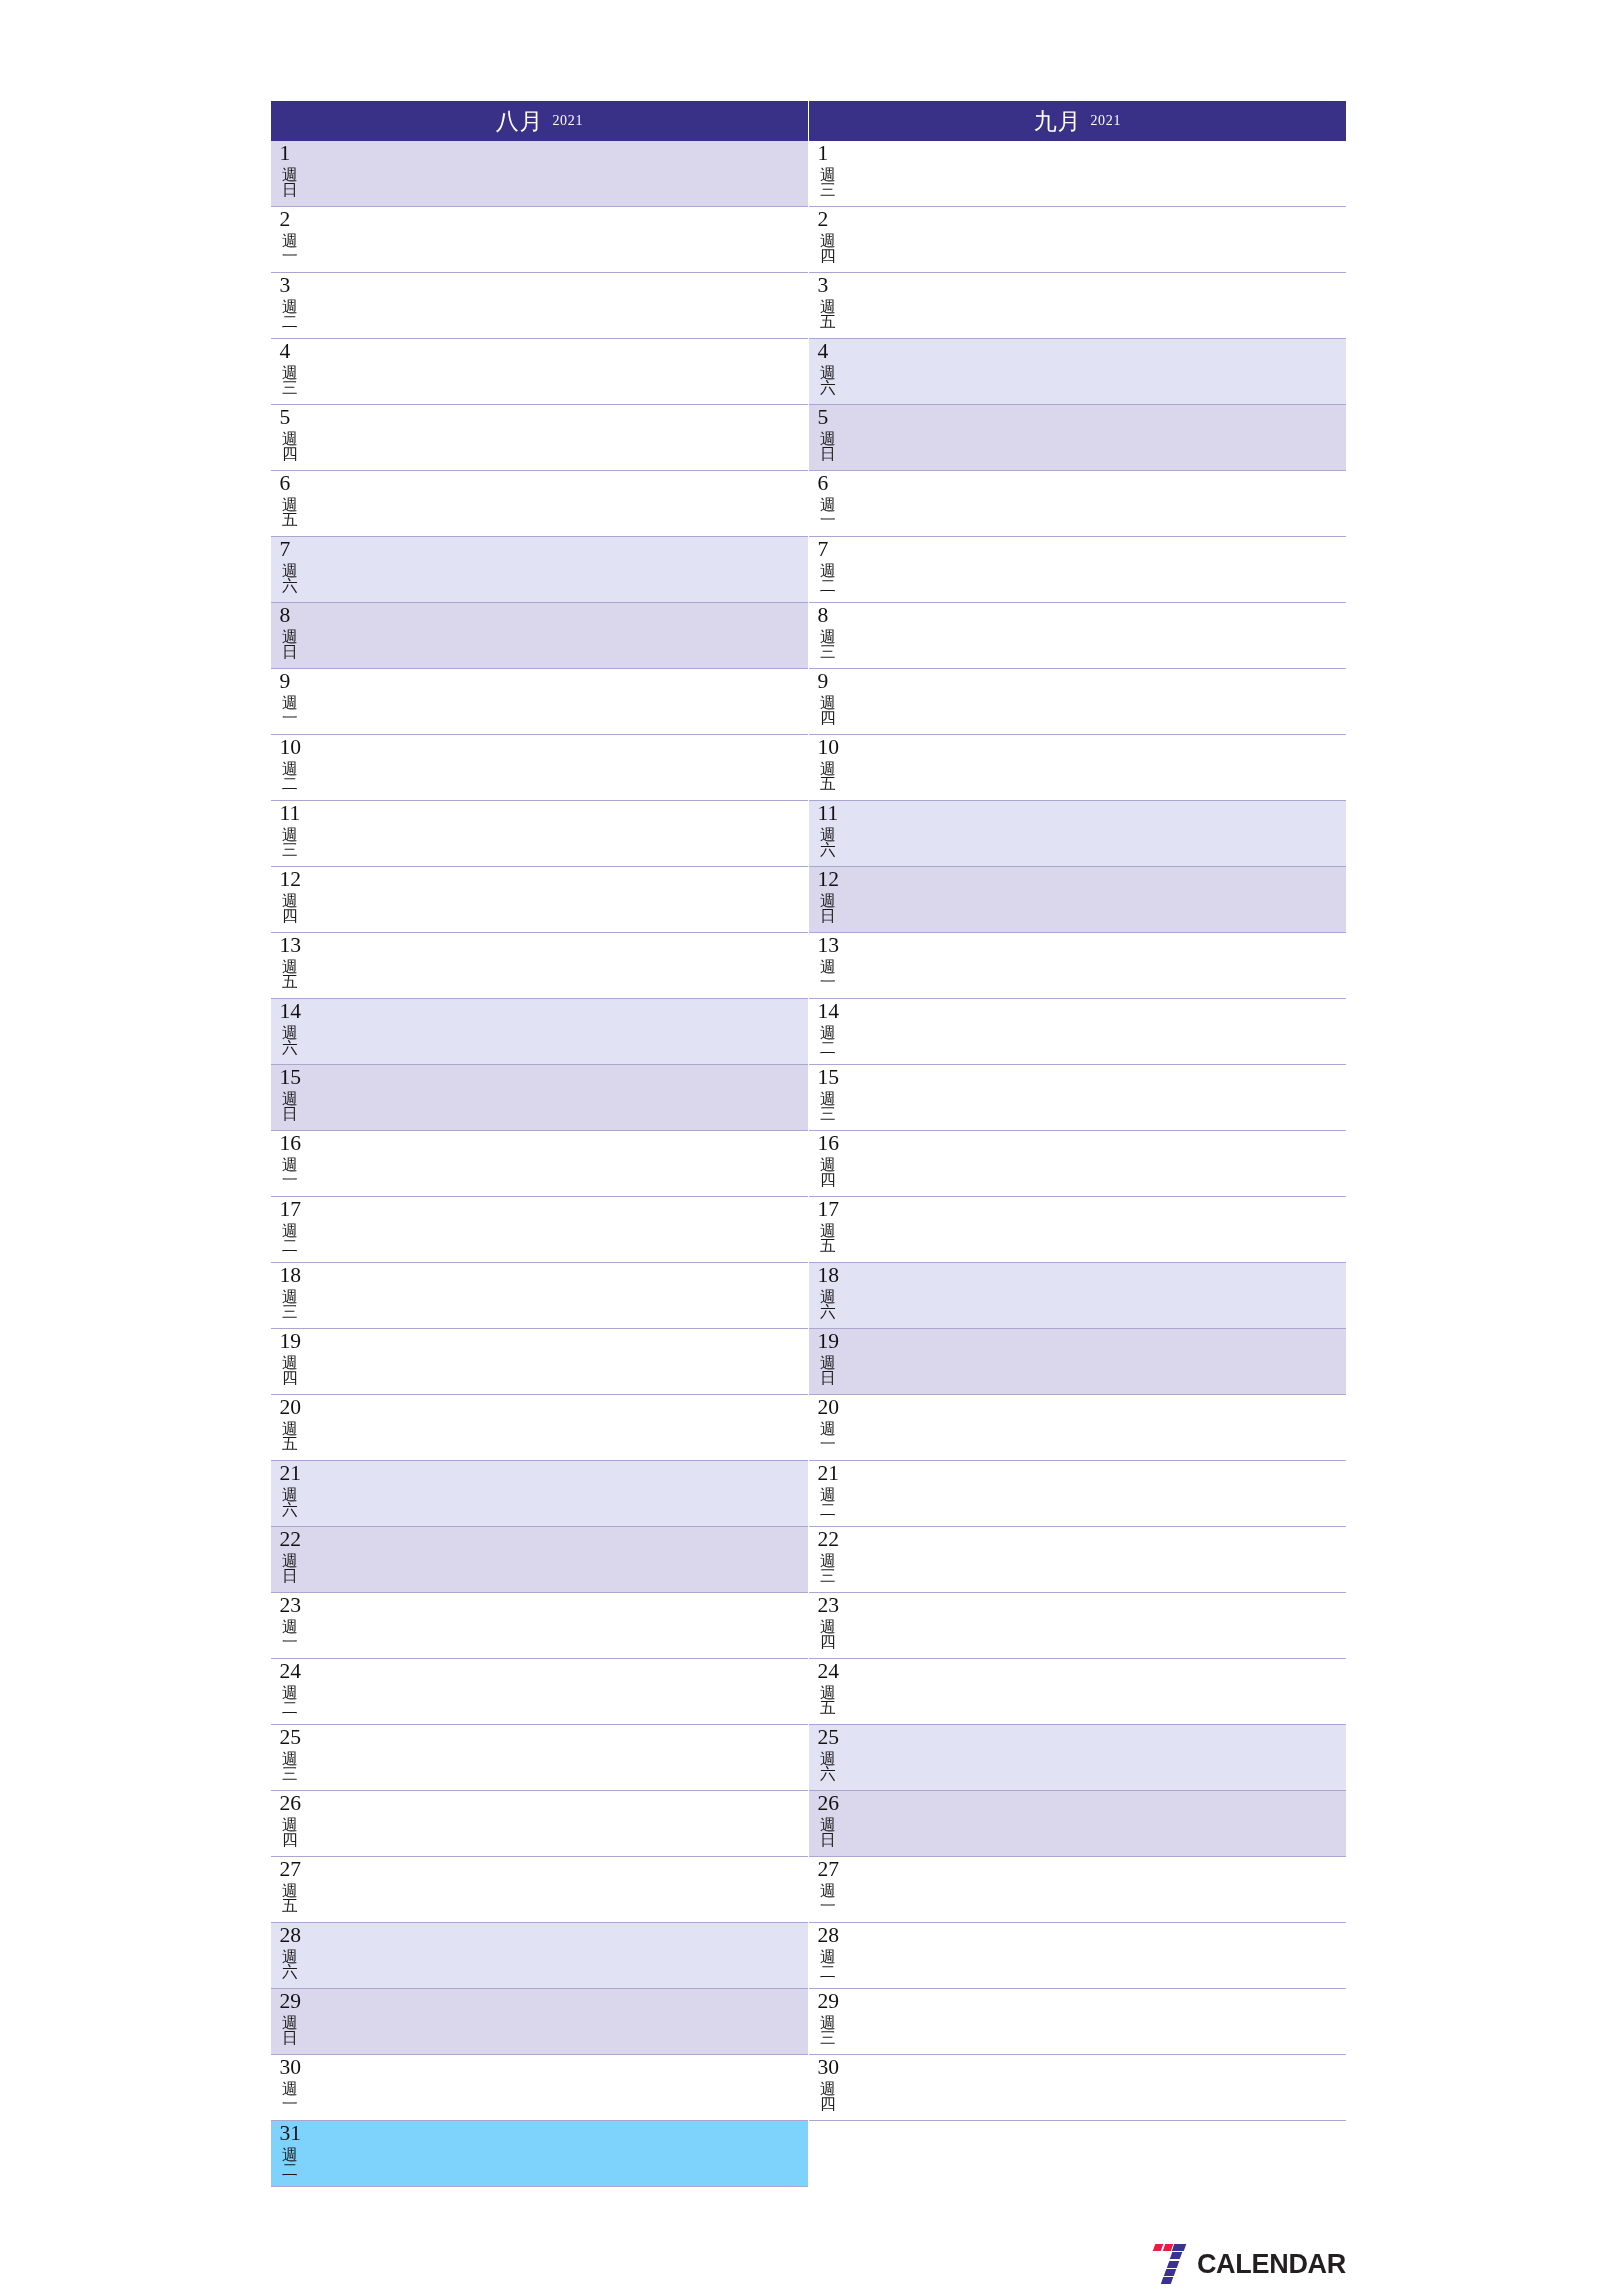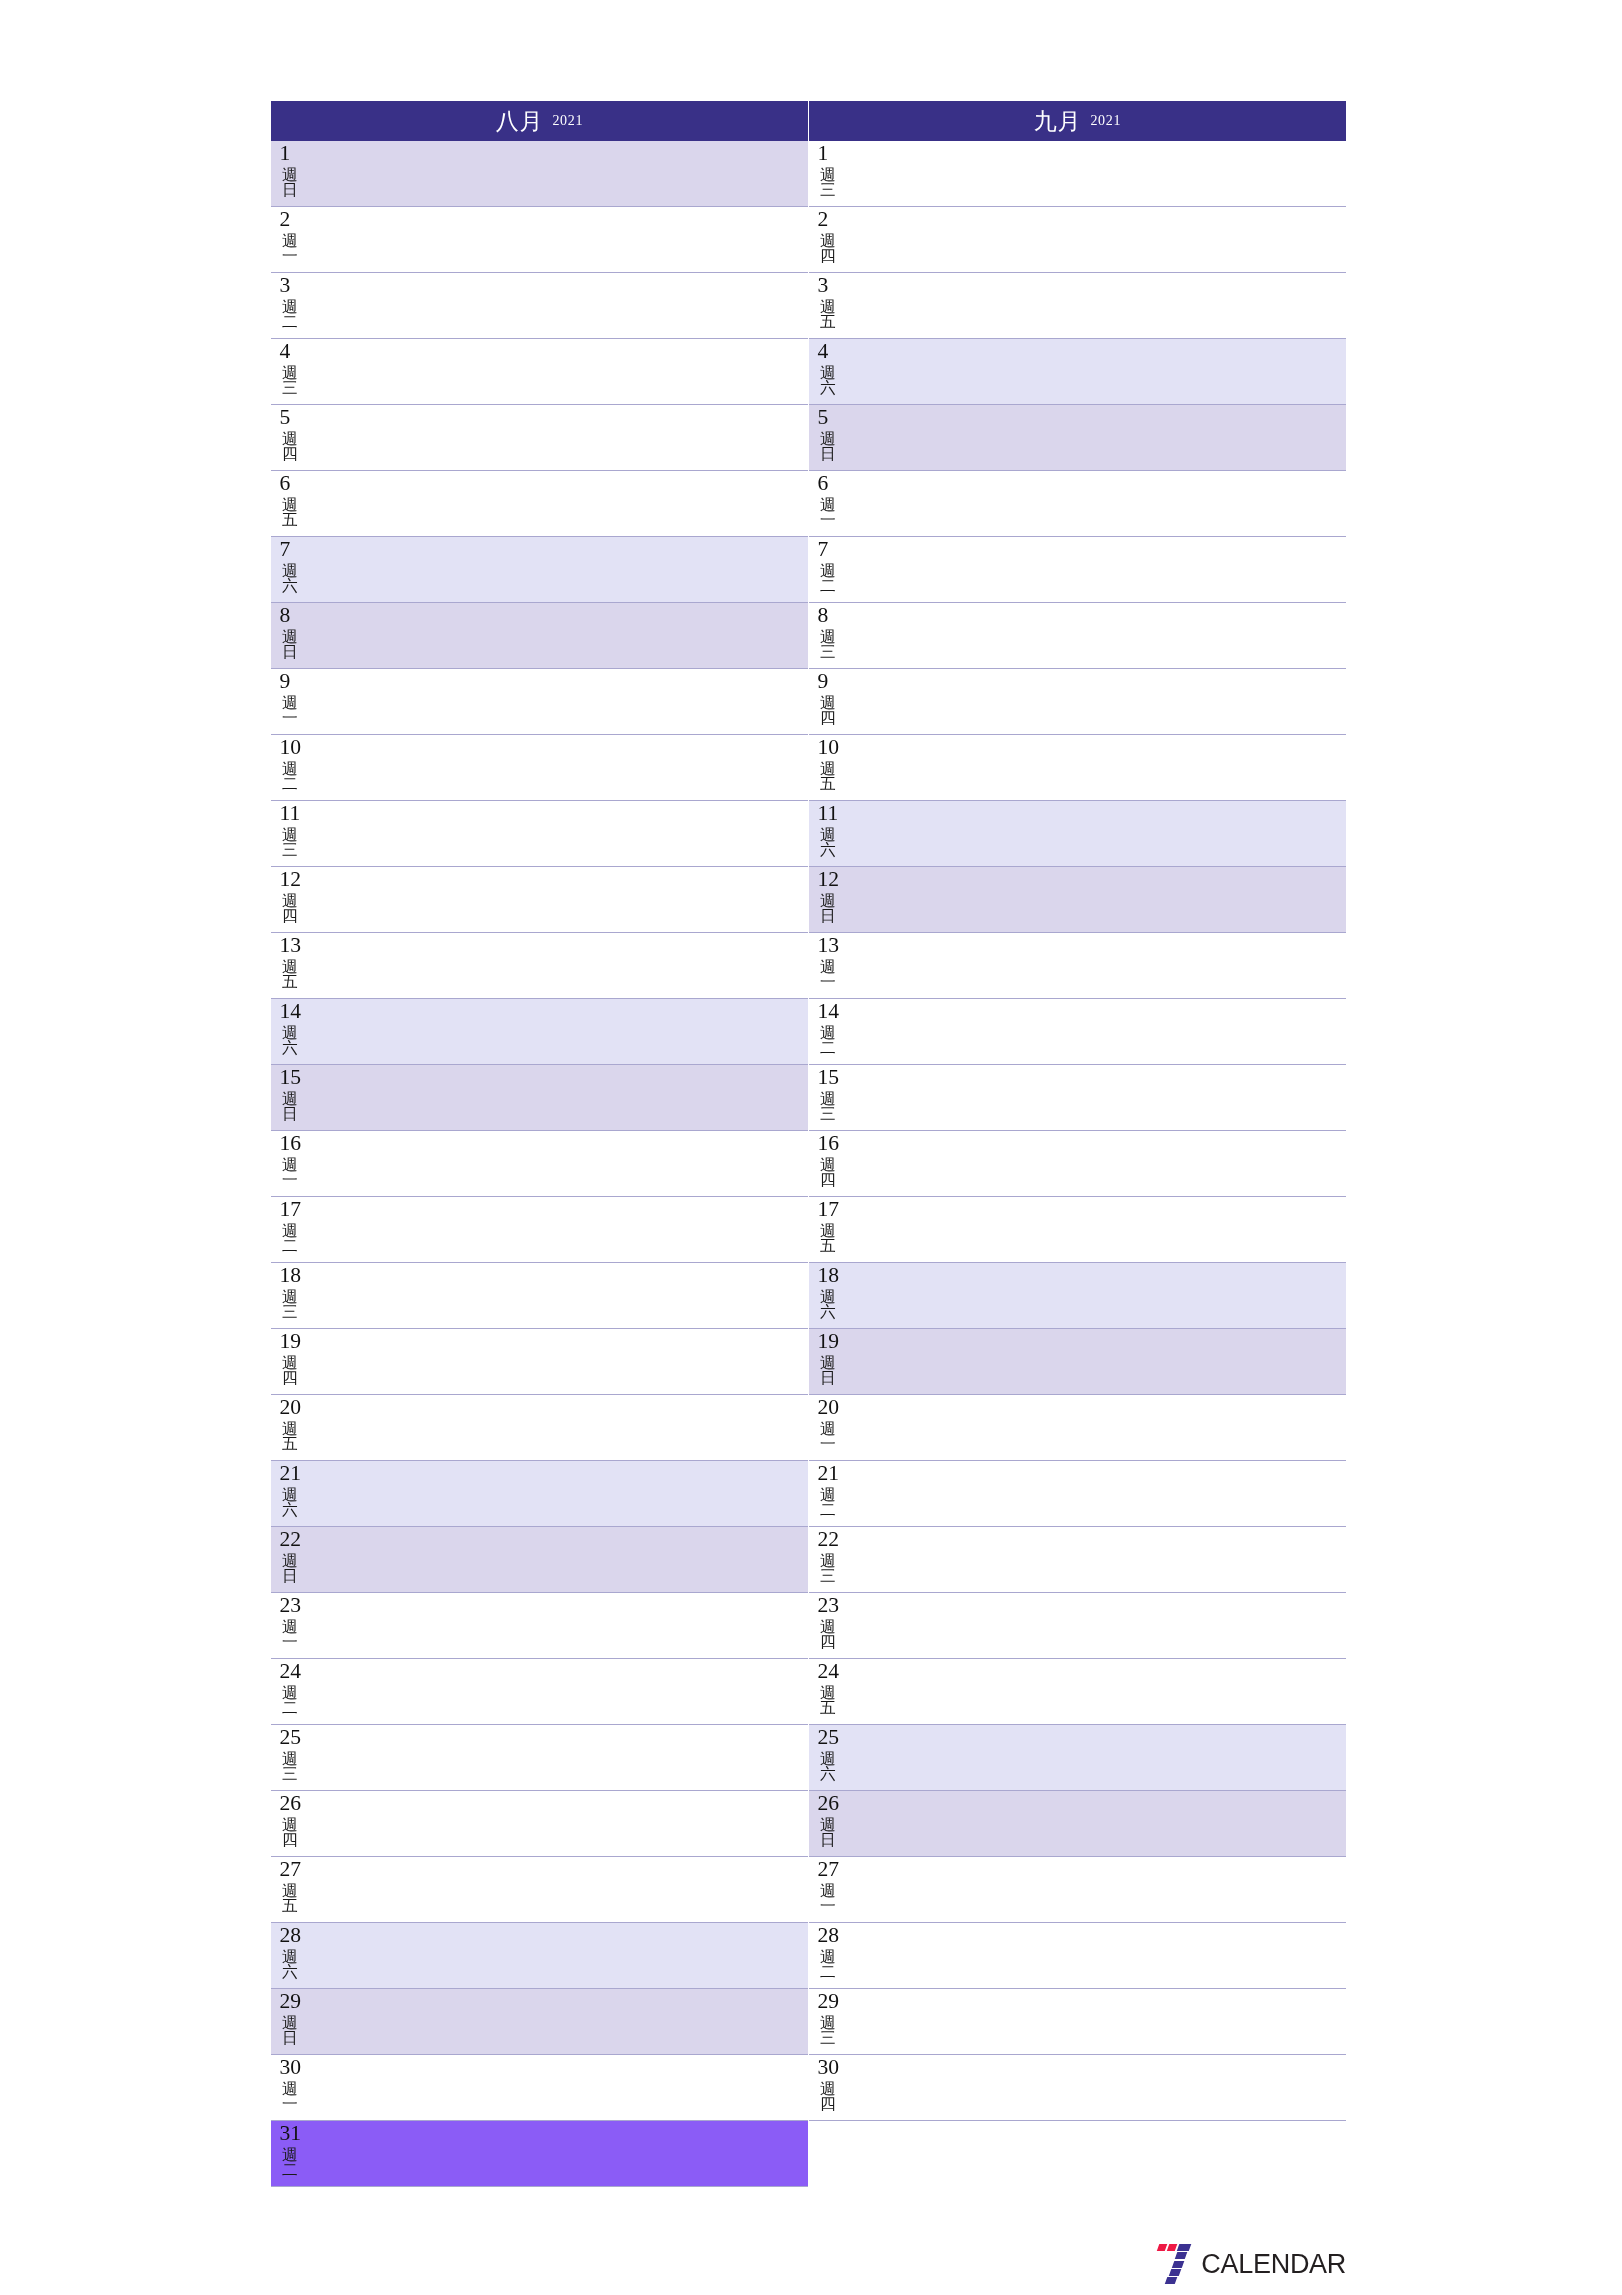--- a/index.html
+++ b/index.html
@@ -104,21 +104,21 @@
     height: 41px;
   }
   .logo-mark i {
     position: absolute;
     display: block;
     height: 7.2px;
     transform: skewX(-20deg);
   }
   .logo-text {
     font-family: "Liberation Sans", sans-serif;
-    font-weight: normal;
+    font-weight: bold;
     font-size: 27px;
     letter-spacing: -0.3px;
     color: #231f20;
   }
 </style>
 </head>
 <body>
 
 <div class="page">
 
@@ -331,21 +331,21 @@
             <span class="wd-l2">日</span>
           </div>
         </div>
         <div class="day-row" style="border-bottom-color: rgb(169, 167, 207); background: rgb(255, 255, 255);">
           <div class="day-num" style="color: rgb(17, 17, 17);">30</div>
           <div class="day-wd">
             <span class="wd-l1">週</span>
             <span class="wd-l2">一</span>
           </div>
         </div>
-        <div class="day-row" style="border-bottom-color: rgb(169, 167, 207); background: #8b5cf6; font-family: Liberation Serif, serif;">
+        <div class="day-row" style="border-bottom-color: rgb(169, 167, 207); background: #7dd3fc; font-family: Liberation Serif, serif;">
           <div class="day-num" style="color: rgb(17, 17, 17);">31</div>
           <div class="day-wd">
             <span class="wd-l1">週</span>
             <span class="wd-l2">二</span>
           </div>
         </div>
       </div>
   </div>
 
   <div class="month-col">

